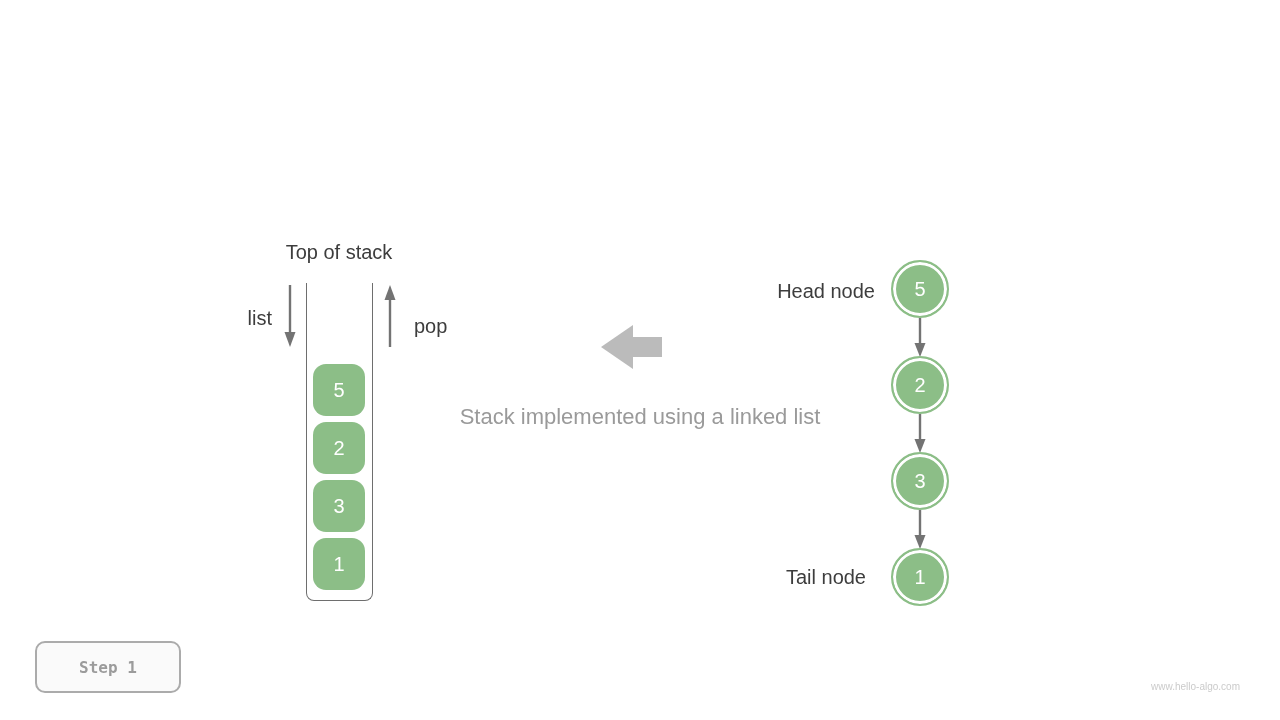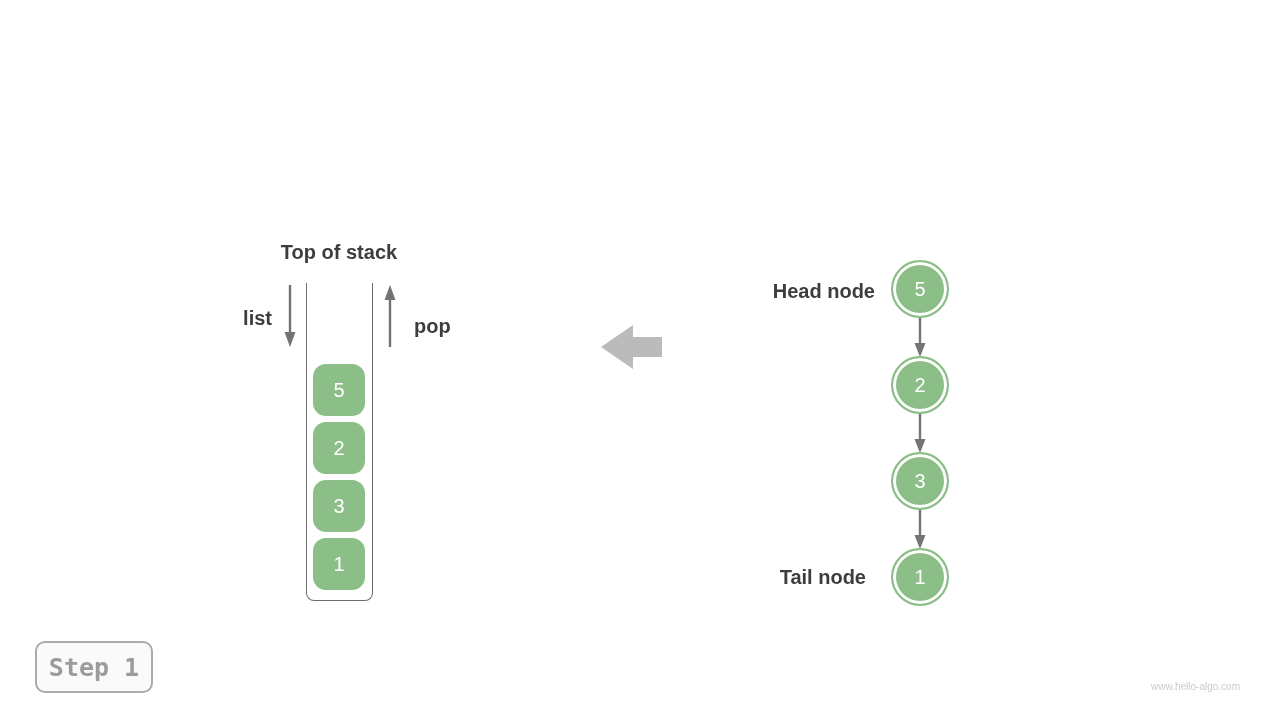--- a/index.html
+++ b/index.html
@@ -18,21 +18,21 @@
   .canvas {
     position: relative;
     width: 1280px;
     height: 720px;
     background: #ffffff;
     overflow: hidden;
     font-family: "Liberation Sans", sans-serif;
   }
   .bold-label {
     position: absolute;
-    font-weight: bold;
+    font-weight: normal;
     font-size: 20px;
     line-height: 28px;
     color: var(--text-dark);
     white-space: nowrap;
   }
   .center-text { text-align: center; }
   .right-text { text-align: right; }
 
   
   .stack-container {
@@ -81,29 +81,29 @@
     left: 390px; top: 404px; width: 500px;
     text-align: center;
     font-size: 22px;
     color: var(--caption-gray);
     white-space: nowrap;
   }
 
   .step-badge {
     position: absolute;
     left: 35px; top: 641px;
-    width: 118px; height: 52px;
+    width: 146px; height: 52px;
     box-sizing: border-box;
     background: var(--step-bg);
     border: 2px solid var(--step-border-gray);
     border-radius: 10px;
     display: flex; align-items: center; justify-content: center;
     font-family: "DejaVu Sans Mono", monospace;
     font-weight: bold;
-    font-size: 25px;
+    font-size: 16px;
     color: var(--step-text-gray);
     white-space: pre;
   }
 
   .watermark {
     position: absolute;
     right: 40px; top: 681px;
     font-family: Liberation Sans, sans-serif;
     font-size: 10px;
     color: var(--watermark-gray);
@@ -141,20 +141,21 @@
   <svg class="abs" style="left:383px; top:284px;" width="14" height="64" viewBox="0 0 14 64">
     <polygon points="7,1 1.5,16 12.5,16"></polygon>
     <line x1="7" y1="14" x2="7" y2="63"></line>
   </svg>
   <div class="bold-label" style="left:414px; top:304px;margin-top:8px;">pop</div>
 
 
   <svg class="abs block-arrow" style="left:601px; top:324px;" width="62" height="46" viewBox="0 0 62 46">
     <polygon points="0,23 32,1 32,13 61,13 61,33 32,33 32,45"></polygon>
   </svg>
+  <div class="caption">Stack implemented using a linked list</div>
 
   <div class="bold-label right-text" style="right:405px; top:277px;">Head node</div>
   <div class="bold-label right-text" style="right:414px; top:563px;text-align:center;">Tail node</div>
 
   <div class="ll-node" style="top:260px;">
     <span>5</span>
   </div>
   <svg class="abs" style="left:912px; top:318px;" width="16" height="40" viewBox="0 0 16 40">
     <line x1="8" y1="0" x2="8" y2="27"></line>
     <polygon points="2.5,25 13.5,25 8,39"></polygon>

